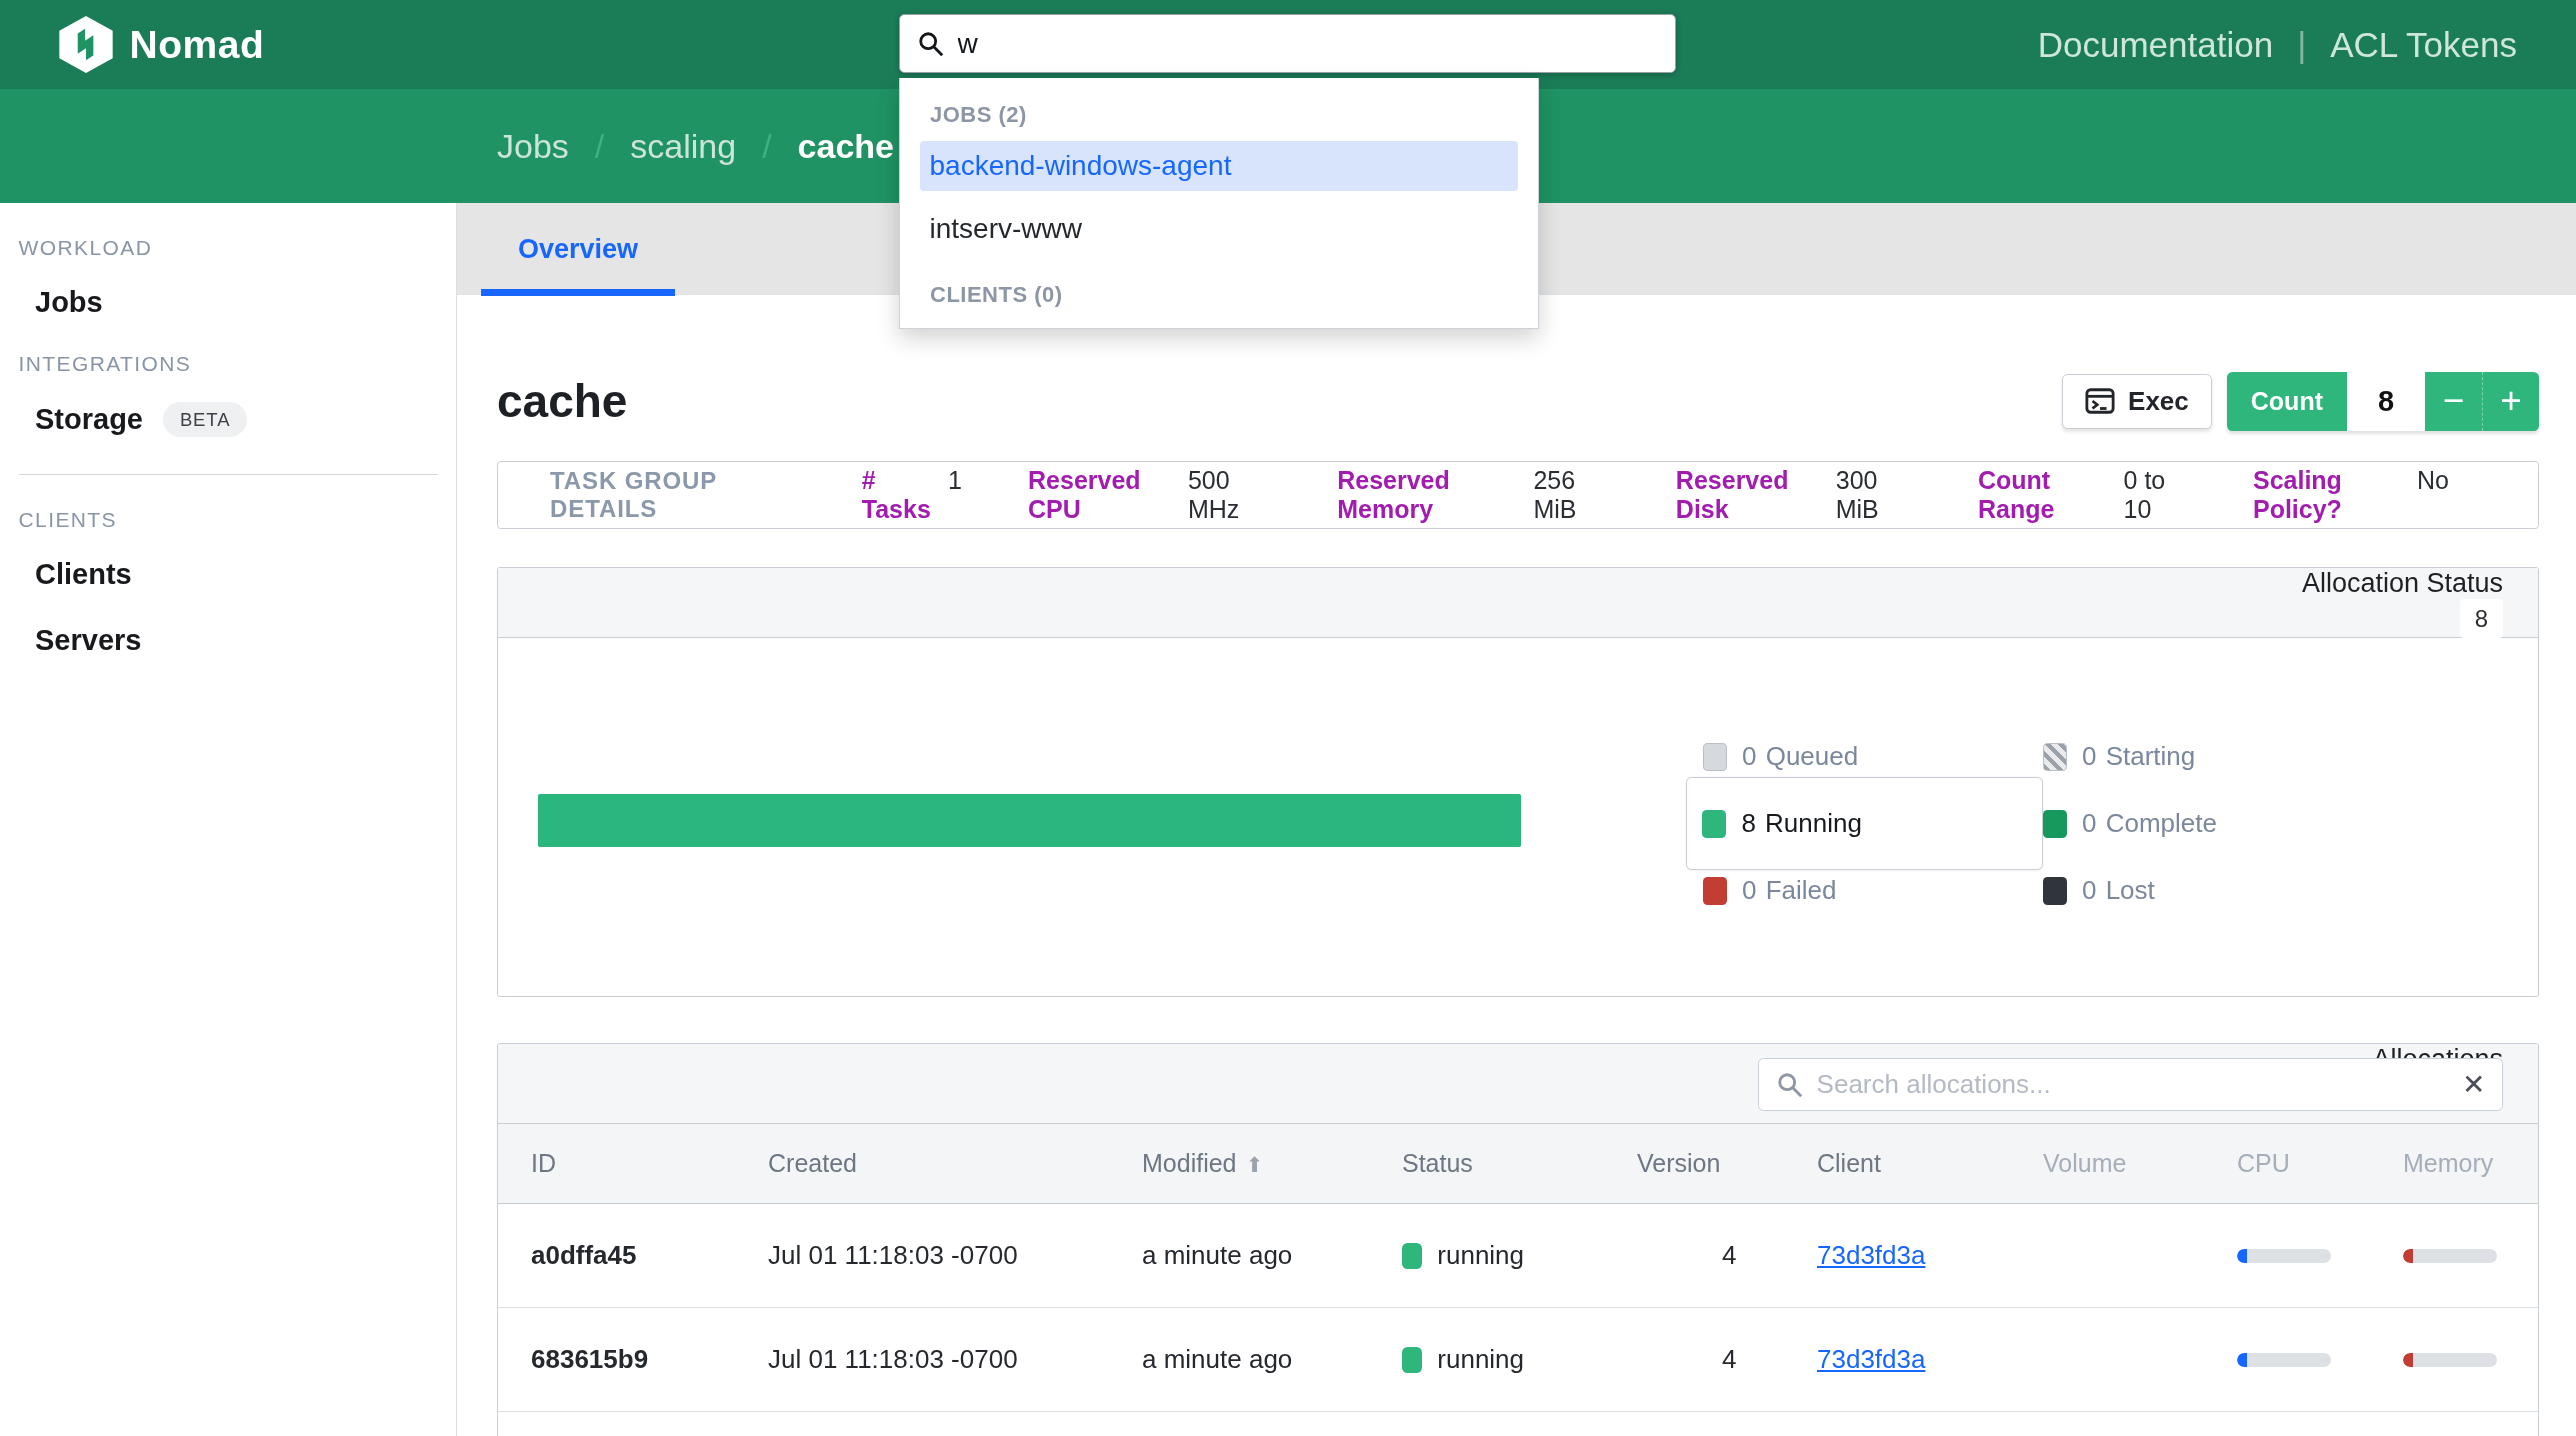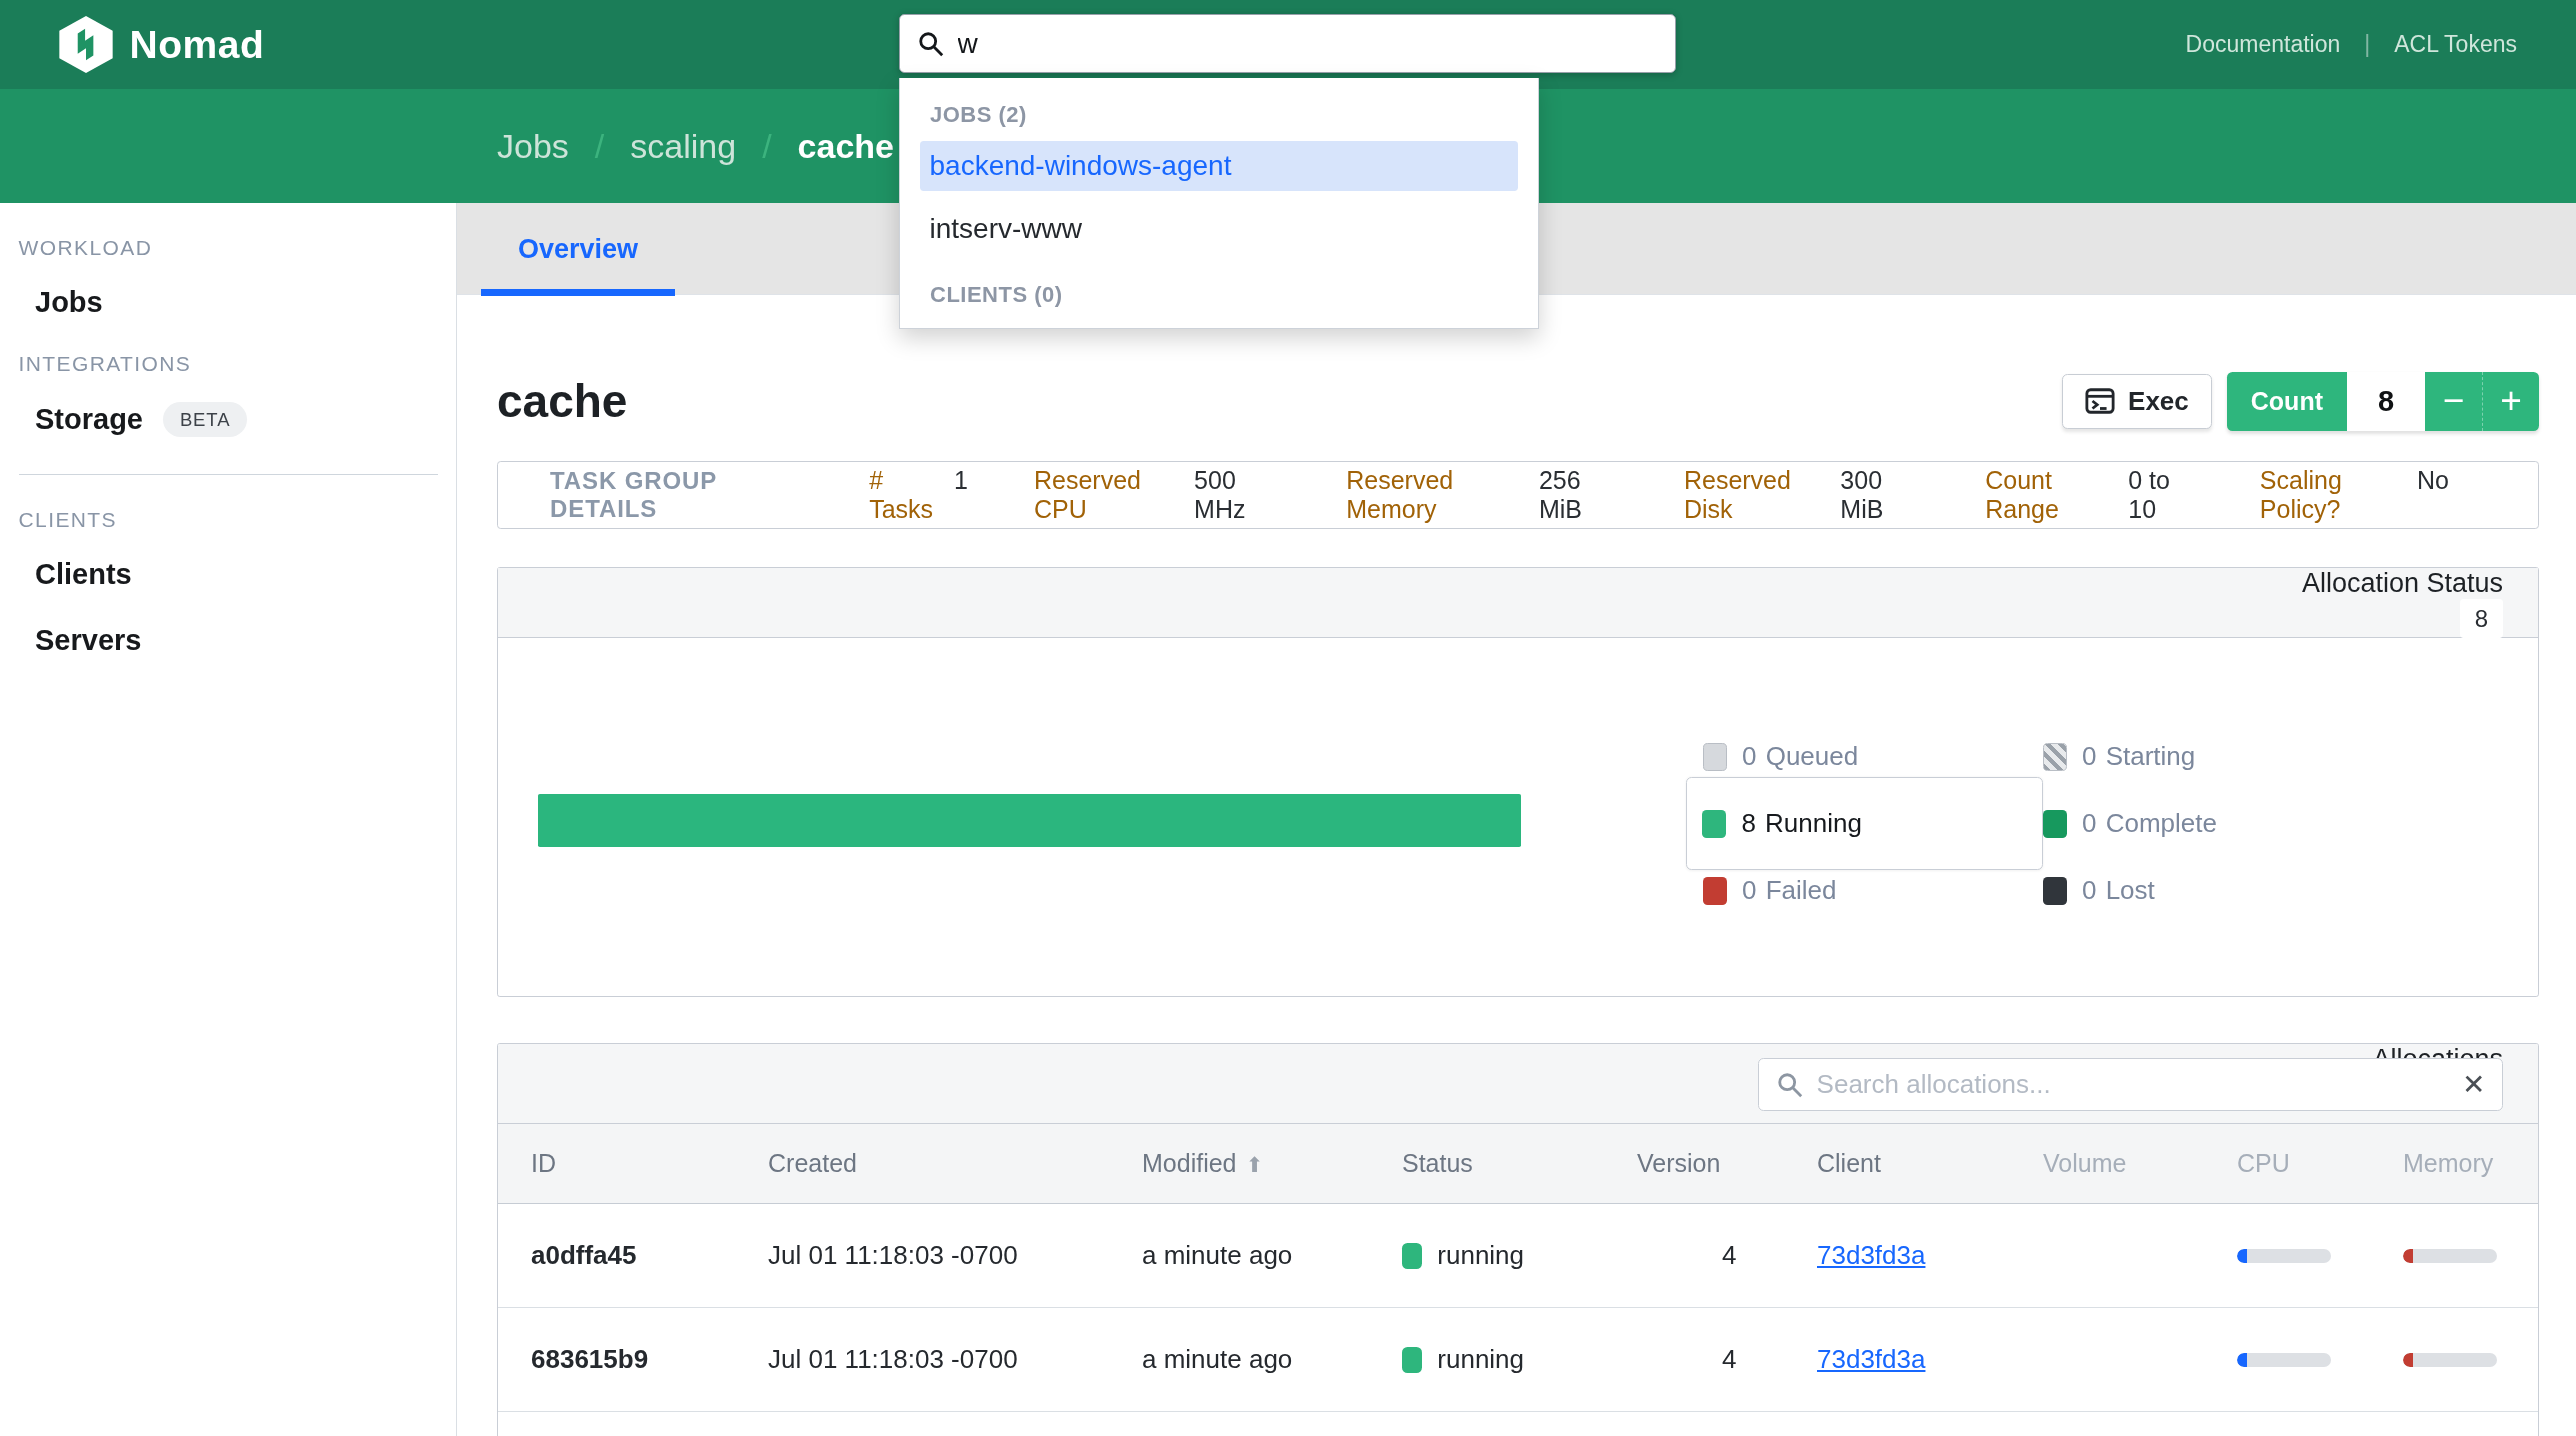--- a/index.html
+++ b/index.html
@@ -8,21 +8,21 @@
 
   
   .topnav { position:absolute; left:0; top:0; width:2576px; height:89px; background:#1b7d58; }
   .brand { position:absolute; left:59px; top:0; height:89px; display:flex; align-items:center; gap:16.6px; cursor:pointer; }
   .brand-name { color:#fff; font-size:39px; font-weight:700; letter-spacing:0.5px; }
   .top-search { position:absolute; left:899px; top:14px; width:777px; height:59px; background:#fff;
     border:1.8px solid #98a0aa; border-radius:5.5px; display:flex; align-items:center; padding:0 16.6px;
     box-shadow:0 1.8px 7.4px rgba(0,0,0,.22); }
   .top-search input { border:none; outline:none; flex:1; font-size:28px; margin-left:13px;
     font-family:"Liberation Sans", sans-serif; color:#14171a; background:transparent; }
-  .top-links { position:absolute; right:59px; top:0; height:89px; display:flex; align-items:center; font-size:23px; color:#cfe6db; }
+  .top-links { position:absolute; right:59px; top:0; height:89px; display:flex; align-items:center; font-size:35px; color:#cfe6db; }
   .top-links .lnk { cursor:pointer; }
   .top-links .sep { margin:0 24px; color:rgba(255,255,255,.45); }
 
   
   .dropdown { position:absolute; left:899px; top:78px; width:640px; height:251px; background:#fff;
     border:0.9px solid #cdd2d9; border-top:none; box-shadow:0 9.2px 22px rgba(0,0,0,.18); z-index:60; }
   .dd-header { margin:24px 0 0 30px; font-size:22px; font-weight:700; color:#8d96a5; letter-spacing:0.5px; }
   .dd-item { margin:13px 20.3px 0 20.3px; height:50px; display:flex; align-items:center; padding-left:9.2px;
     border-radius:3.7px; font-size:28px; color:#25292e; cursor:pointer; }
   .dd-item.sel { background:#d7e4fb; color:#1767fe; }
@@ -62,21 +62,21 @@
   .count-value { width:78px; background:#fff; display:flex; align-items:center; justify-content:center;
     font-size:29px; font-weight:700; color:#101214; }
   .count-btn { width:57px; display:flex; align-items:center; justify-content:center; color:#fff; font-size:37px; cursor:pointer; }
   .count-btn.plus { border-left:1.8px dashed rgba(255,255,255,.38); }
 
   
   .tg-bar { position:absolute; left:497px; top:461px; width:2042px; height:68px; border:1.8px solid #c9ced6; border-radius:3.7px;
     display:flex; align-items:center; padding:0 35px; }
   .tg-title { font-size:24px; font-weight:700; color:#8b98a9; letter-spacing:0.9px; margin-right:61px;margin-left:17px; }
   .tg-fact { display:flex; align-items:baseline; gap:16.6px; margin-right:54px; font-size:25px; }
-  .tg-fact b { font-weight:400; color:#a16207;margin-left:12px; }
+  .tg-fact b { font-weight:700; color:#a21caf;margin-left:12px; }
   .tg-fact i { font-style:normal; color:#2a2e33; }
 
   
   .panel { position:absolute; border:1.8px solid #c9ced6; border-radius:2.8px; background:#fff; }
   .alloc-status { left:497px; top:567px; width:2042px; height:430px; }
   .panel-header { height:70px; background:#f5f6f7; border-bottom:1.8px solid #c9ced6; display:flex; align-items:flex-end; padding:0 35px;flex-direction:column; }
   .panel-title { font-size:27px; color:#1d2125; }
   .panel-badge { margin-left:20.3px; background:#fff; border-radius:3.7px; padding:5.5px 15px; font-size:24px; color:#2a2e33; }
   .status-bar { position:absolute; left:40px; top:226px; width:983px; height:53px; background:#2bb67e; border-radius:1.8px; }
   .legend { position:absolute; left:1205px; top:155px; display:grid; grid-template-columns:340px 340px; grid-auto-rows:67px; }

